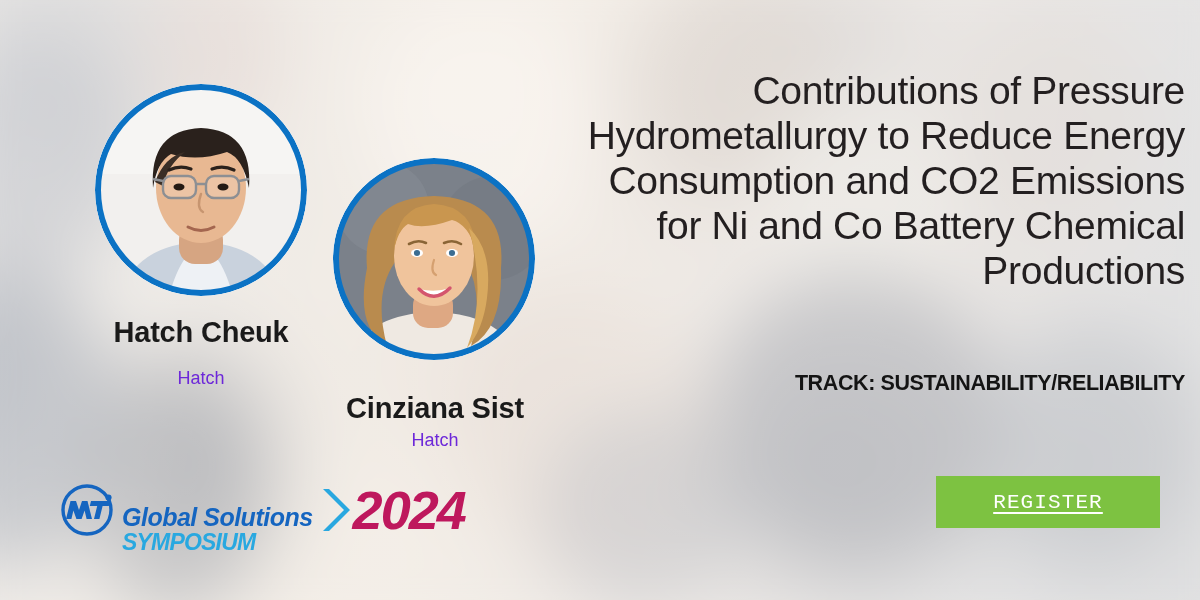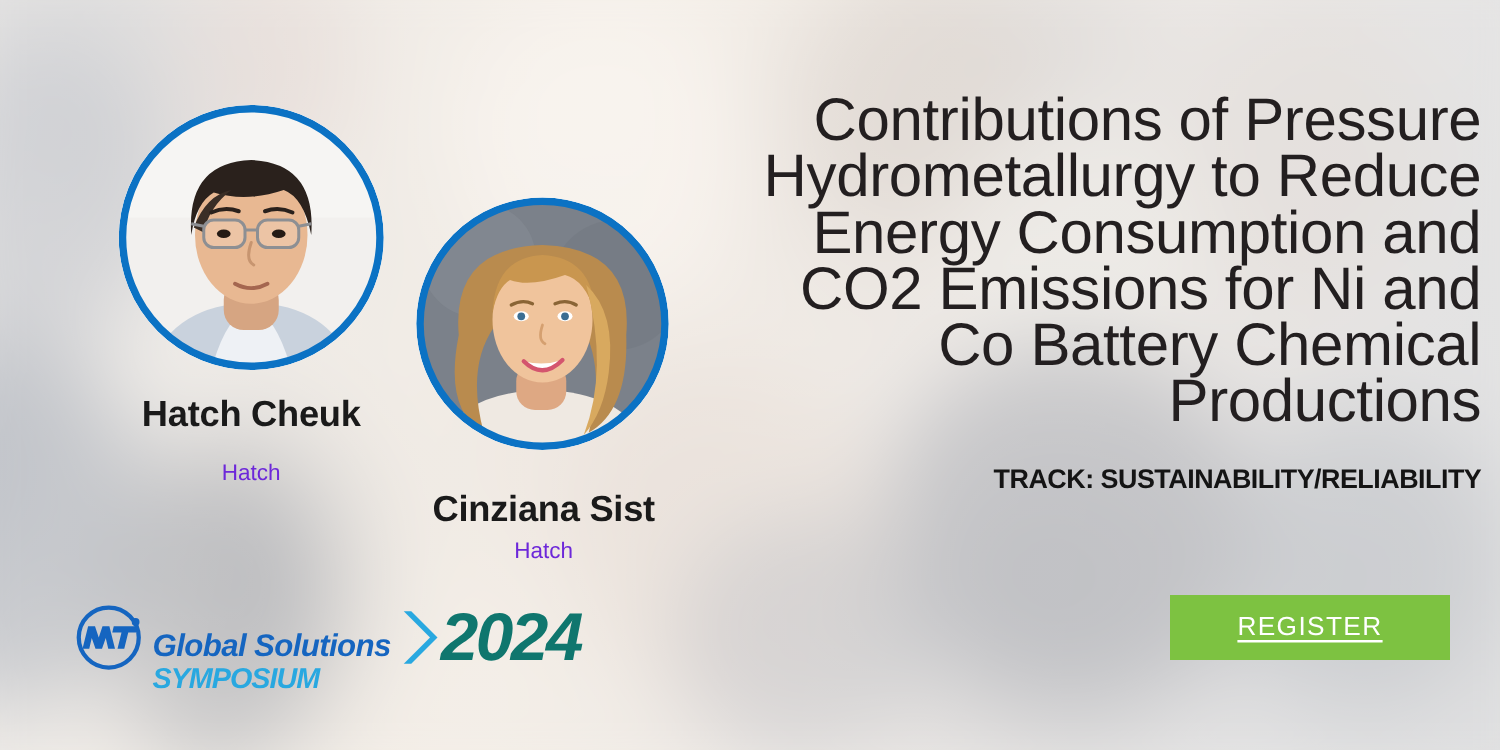--- a/index.html
+++ b/index.html
@@ -96,21 +96,21 @@
   #speaker-2-name { left: 234px; top: 392px; width: 402px; text-align: center; font-size: 29px; }
   #speaker-2-org  { left: 234px; top: 430px; width: 402px; text-align: center; font-size: 18px; }
 
   
   #session-title {
     position: absolute;
     right: 15px;
     top: 42px;
     width: 600px;
     text-align: right;
-    font-size: 48px;
+    font-size: 39px;
     line-height: 45px;
     color: #231f20;
     font-weight: 400;
     letter-spacing: -0.3px;
   }
   #track-line {
     position: absolute;
     right: 15px;
     top: 371px;
     width: 620px;
@@ -145,21 +145,21 @@
     align-items: center;
     justify-content: center;
     padding: 0;
   }
   #register-button .label {
     color: #ffffff;
     font-size: 21px;
     letter-spacing: 1.1px;
     text-decoration: underline;
     text-underline-offset: 4px;
-    font-family: Liberation Sans, sans-serif;
+    font-family: Liberation Mono, monospace;
   }
 
   
   #symposium-logo {
     position: absolute;
     left: 58px;
     top: 478px;
     height: 64px;
     display: flex;
     align-items: center;
@@ -185,21 +185,21 @@
     font-weight: bold;
     color: #29a8e0;
     letter-spacing: -0.8px;
     margin-top: 1px;
   }
   #logo-chevron { margin-left: 4px; display: block; }
   #logo-year {
     font-size: 54px;
     font-style: italic;
     font-weight: bold;
-    color: #0f766e;
+    color: #be185d;
     letter-spacing: -2px;
     margin-left: 2px;
     line-height: 1;
   }
 </style>
 </head>
 <body>
 
 <div id="poster">
 

